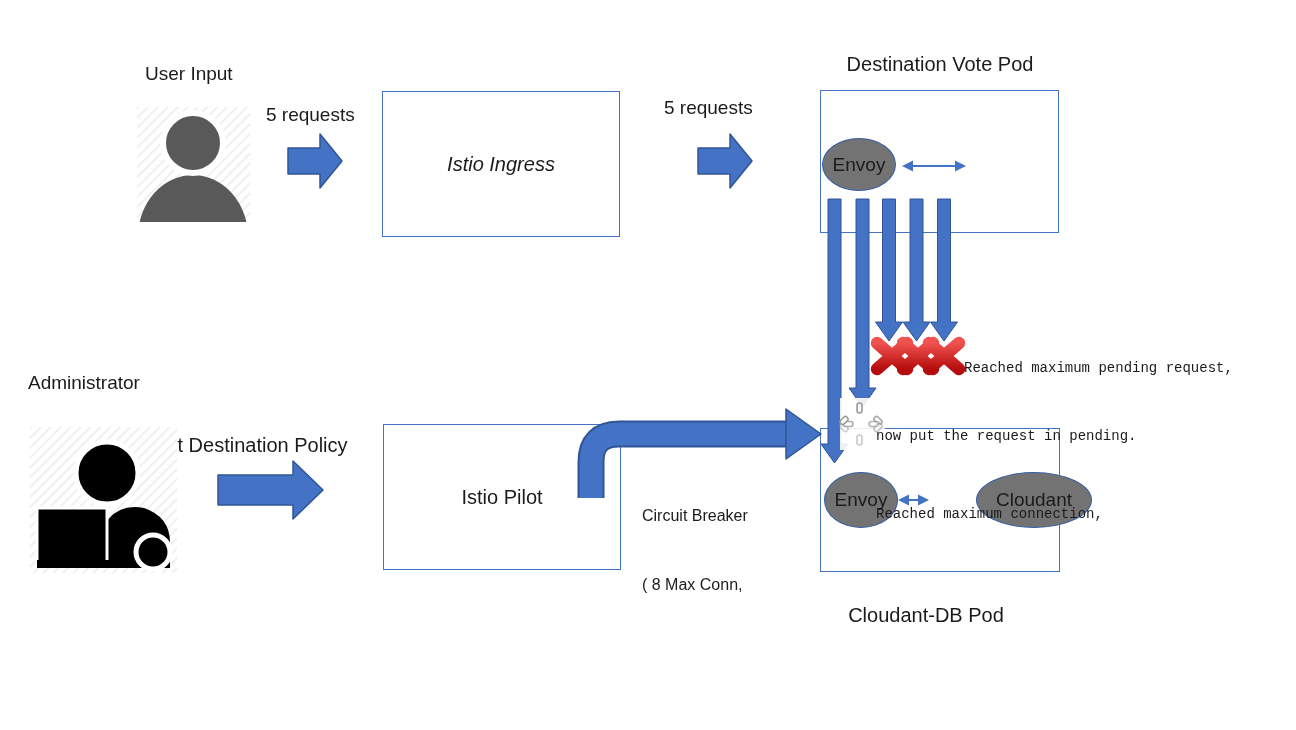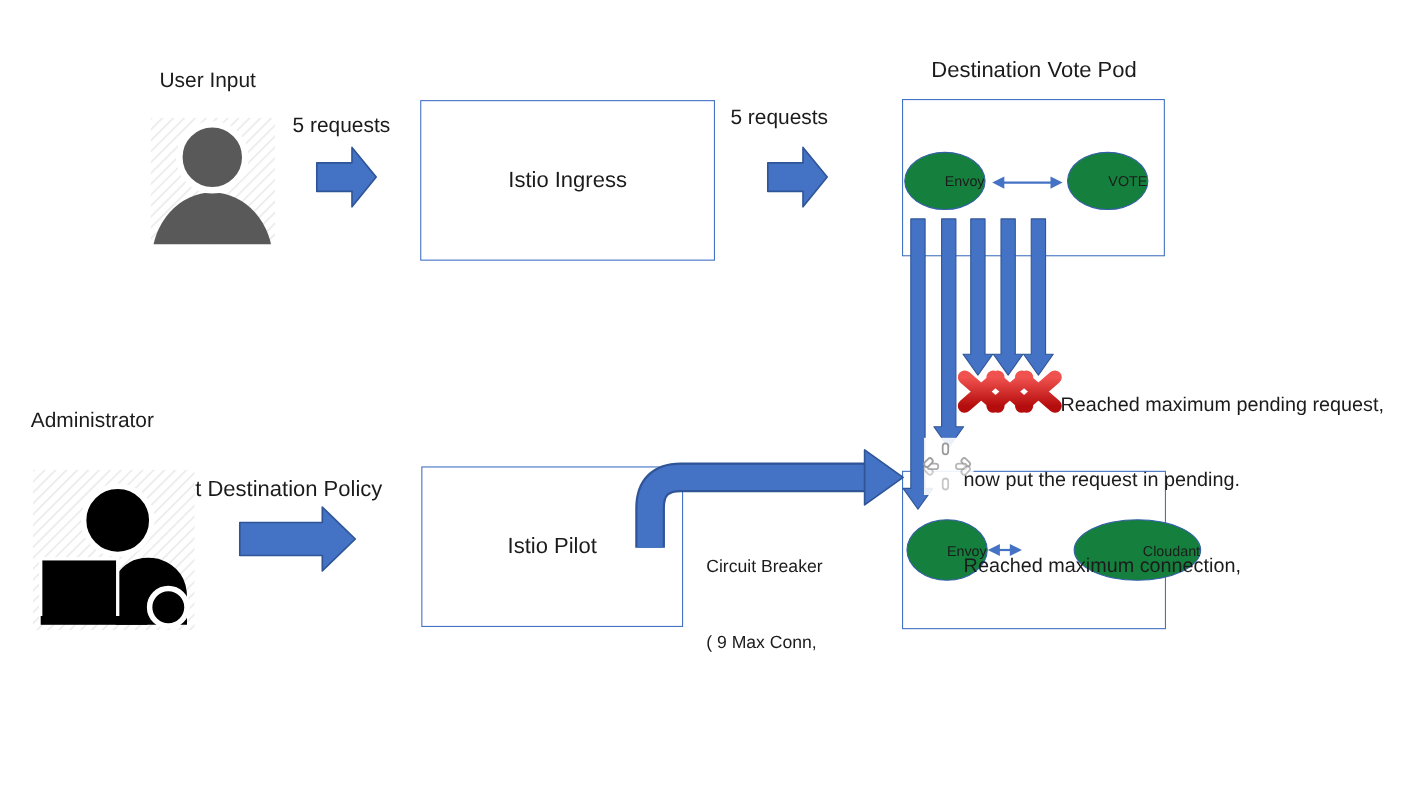--- a/index.html
+++ b/index.html
@@ -15,29 +15,29 @@
   body{font-family:"Liberation Sans","DejaVu Sans",sans-serif;color:var(--text-color);}
   .canvas{position:relative;width:1296px;height:730px;background:#fff;overflow:hidden;}
   .lbl{position:absolute;white-space:pre;line-height:1.25;}
   .f19{font-size:19px;}
   .f20{font-size:20px;}
   .center{text-align:center;}
   .box{position:absolute;border:1.6px solid var(--box-border);background:#fff;
        display:flex;align-items:center;justify-content:center;box-sizing:border-box;}
   .box .box-label{font-size:20px;}
   .node{position:absolute;border:1.8px solid var(--node-border);border-radius:50%;
-        background:#15803d;display:flex;align-items:center;justify-content:flex-end;
-        box-sizing:border-box;font-size:13px;}
+        background:#737373;display:flex;align-items:center;justify-content:center;
+        box-sizing:border-box;font-size:19px;}
   .overlay{position:absolute;left:0;top:0;z-index:6;pointer-events:none;}
   .icon-svg{position:absolute;z-index:2;}
   .fat-arrow{fill:var(--accent-blue);stroke:var(--arrow-border);stroke-width:1.5;stroke-linejoin:round;}
   .down-arrow{fill:var(--accent-blue);stroke:var(--arrow-border);stroke-width:1;stroke-linejoin:round;}
   .thin-link{stroke:var(--accent-blue);stroke-width:2;}
   .thin-head{fill:var(--accent-blue);}
-  .annotation{position:absolute;font-size:18px;line-height:26px;white-space:pre;z-index:7;}
+  .annotation{position:absolute;font-size:14px;line-height:26px;white-space:pre;z-index:7;font-family:Liberation Mono, monospace;}
   .cb-line{font-size:16px;line-height:29px;white-space:pre;}
 </style>
 </head>
 <body>
 
 <div class="canvas">
 
   <div class="lbl f19" style="left:145px;top:62px;">User Input</div>
 
   <svg class="icon-svg" style="left:137px;top:107px;" width="113" height="115" viewBox="0 0 113 115">
@@ -47,35 +47,32 @@
         <line x1="0" y1="0" x2="0" y2="7" stroke="#ebebeb" stroke-width="3"></line>
       </pattern>
     </defs>
     <rect x="0" y="0" width="113" height="115" fill="url(#hatch1)"></rect>
     <ellipse cx="56" cy="130" rx="55" ry="62" fill="var(--icon-gray)"></ellipse>
     <circle cx="56" cy="36" r="30" fill="var(--icon-gray)" stroke="#ffffff" stroke-width="6"></circle>
   </svg>
 
   <div class="lbl f19" style="left:266px;top:103px;">5 requests</div>
 
-  <div class="box" style="left:382px;top:91px;width:268px;height:146px;">
+  <div class="box" style="left:382px;top:91px;width:238px;height:146px;font-style:italic;">
     <span class="box-label">Istio Ingress</span>
   </div>
 
   <div class="lbl f19" style="left:664px;top:96px;">5 requests</div>
 
   <div class="lbl f20 center" style="left:810px;top:52px;width:260px;">Destination Vote Pod</div>
 
   <div class="box" style="left:820px;top:90px;width:239px;height:143px;"></div>
 
   <div class="node" style="left:822px;top:138px;width:74px;height:53px;">
     <span>Envoy</span>
-  </div>
-  <div class="node" style="left:970px;top:138px;width:74px;height:53px;">
-    <span>VOTE</span>
   </div>
 
   <div class="lbl f19" style="left:28px;top:371px;">Administrator</div>
 
   <svg class="icon-svg" style="left:30px;top:427px;" width="147" height="146" viewBox="0 0 147 146">
     <defs>
       <pattern id="hatch2" width="7" height="7" patternTransform="rotate(45)" patternUnits="userSpaceOnUse">
         <rect width="7" height="7" fill="#ffffff"></rect>
         <line x1="0" y1="0" x2="0" y2="7" stroke="#ebebeb" stroke-width="3"></line>
       </pattern>
@@ -89,32 +86,33 @@
   </svg>
 
   <div class="lbl f20" style="left:153px;top:433px;">Set Destination Policy</div>
 
   <div class="box" style="left:383px;top:424px;width:238px;height:146px;align-items:center;">
     <span class="box-label">Istio Pilot</span>
   </div>
 
   <div class="lbl" style="left:642px;top:461px;z-index:7;">
     <div class="cb-line">Circuit Breaker</div>
-    <div class="cb-line">( 9 Max Conn,</div>
+    <div class="cb-line">( 8 Max Conn,</div>
   </div>
 
   <div class="box" style="left:820px;top:428px;width:240px;height:144px;"></div>
 
   <div class="node" style="left:824px;top:472px;width:74px;height:56px;">
     <span>Envoy</span>
   </div>
   <div class="node" style="left:976px;top:472px;width:116px;height:56px;">
     <span>Cloudant</span>
   </div>
 
+  <div class="lbl f20 center" style="left:806px;top:603px;width:240px;">Cloudant-DB Pod</div>
 
   <div class="annotation" style="left:964px;top:303px;">
     <div>Reached maximum pending request,</div>
   </div>
   <div class="annotation" style="left:876px;top:371px;">
     <div>now put the request in pending.</div>
     <div>Reached maximum connection,</div>
   </div>
 
   <svg class="overlay" width="1296" height="730" viewBox="0 0 1296 730">

